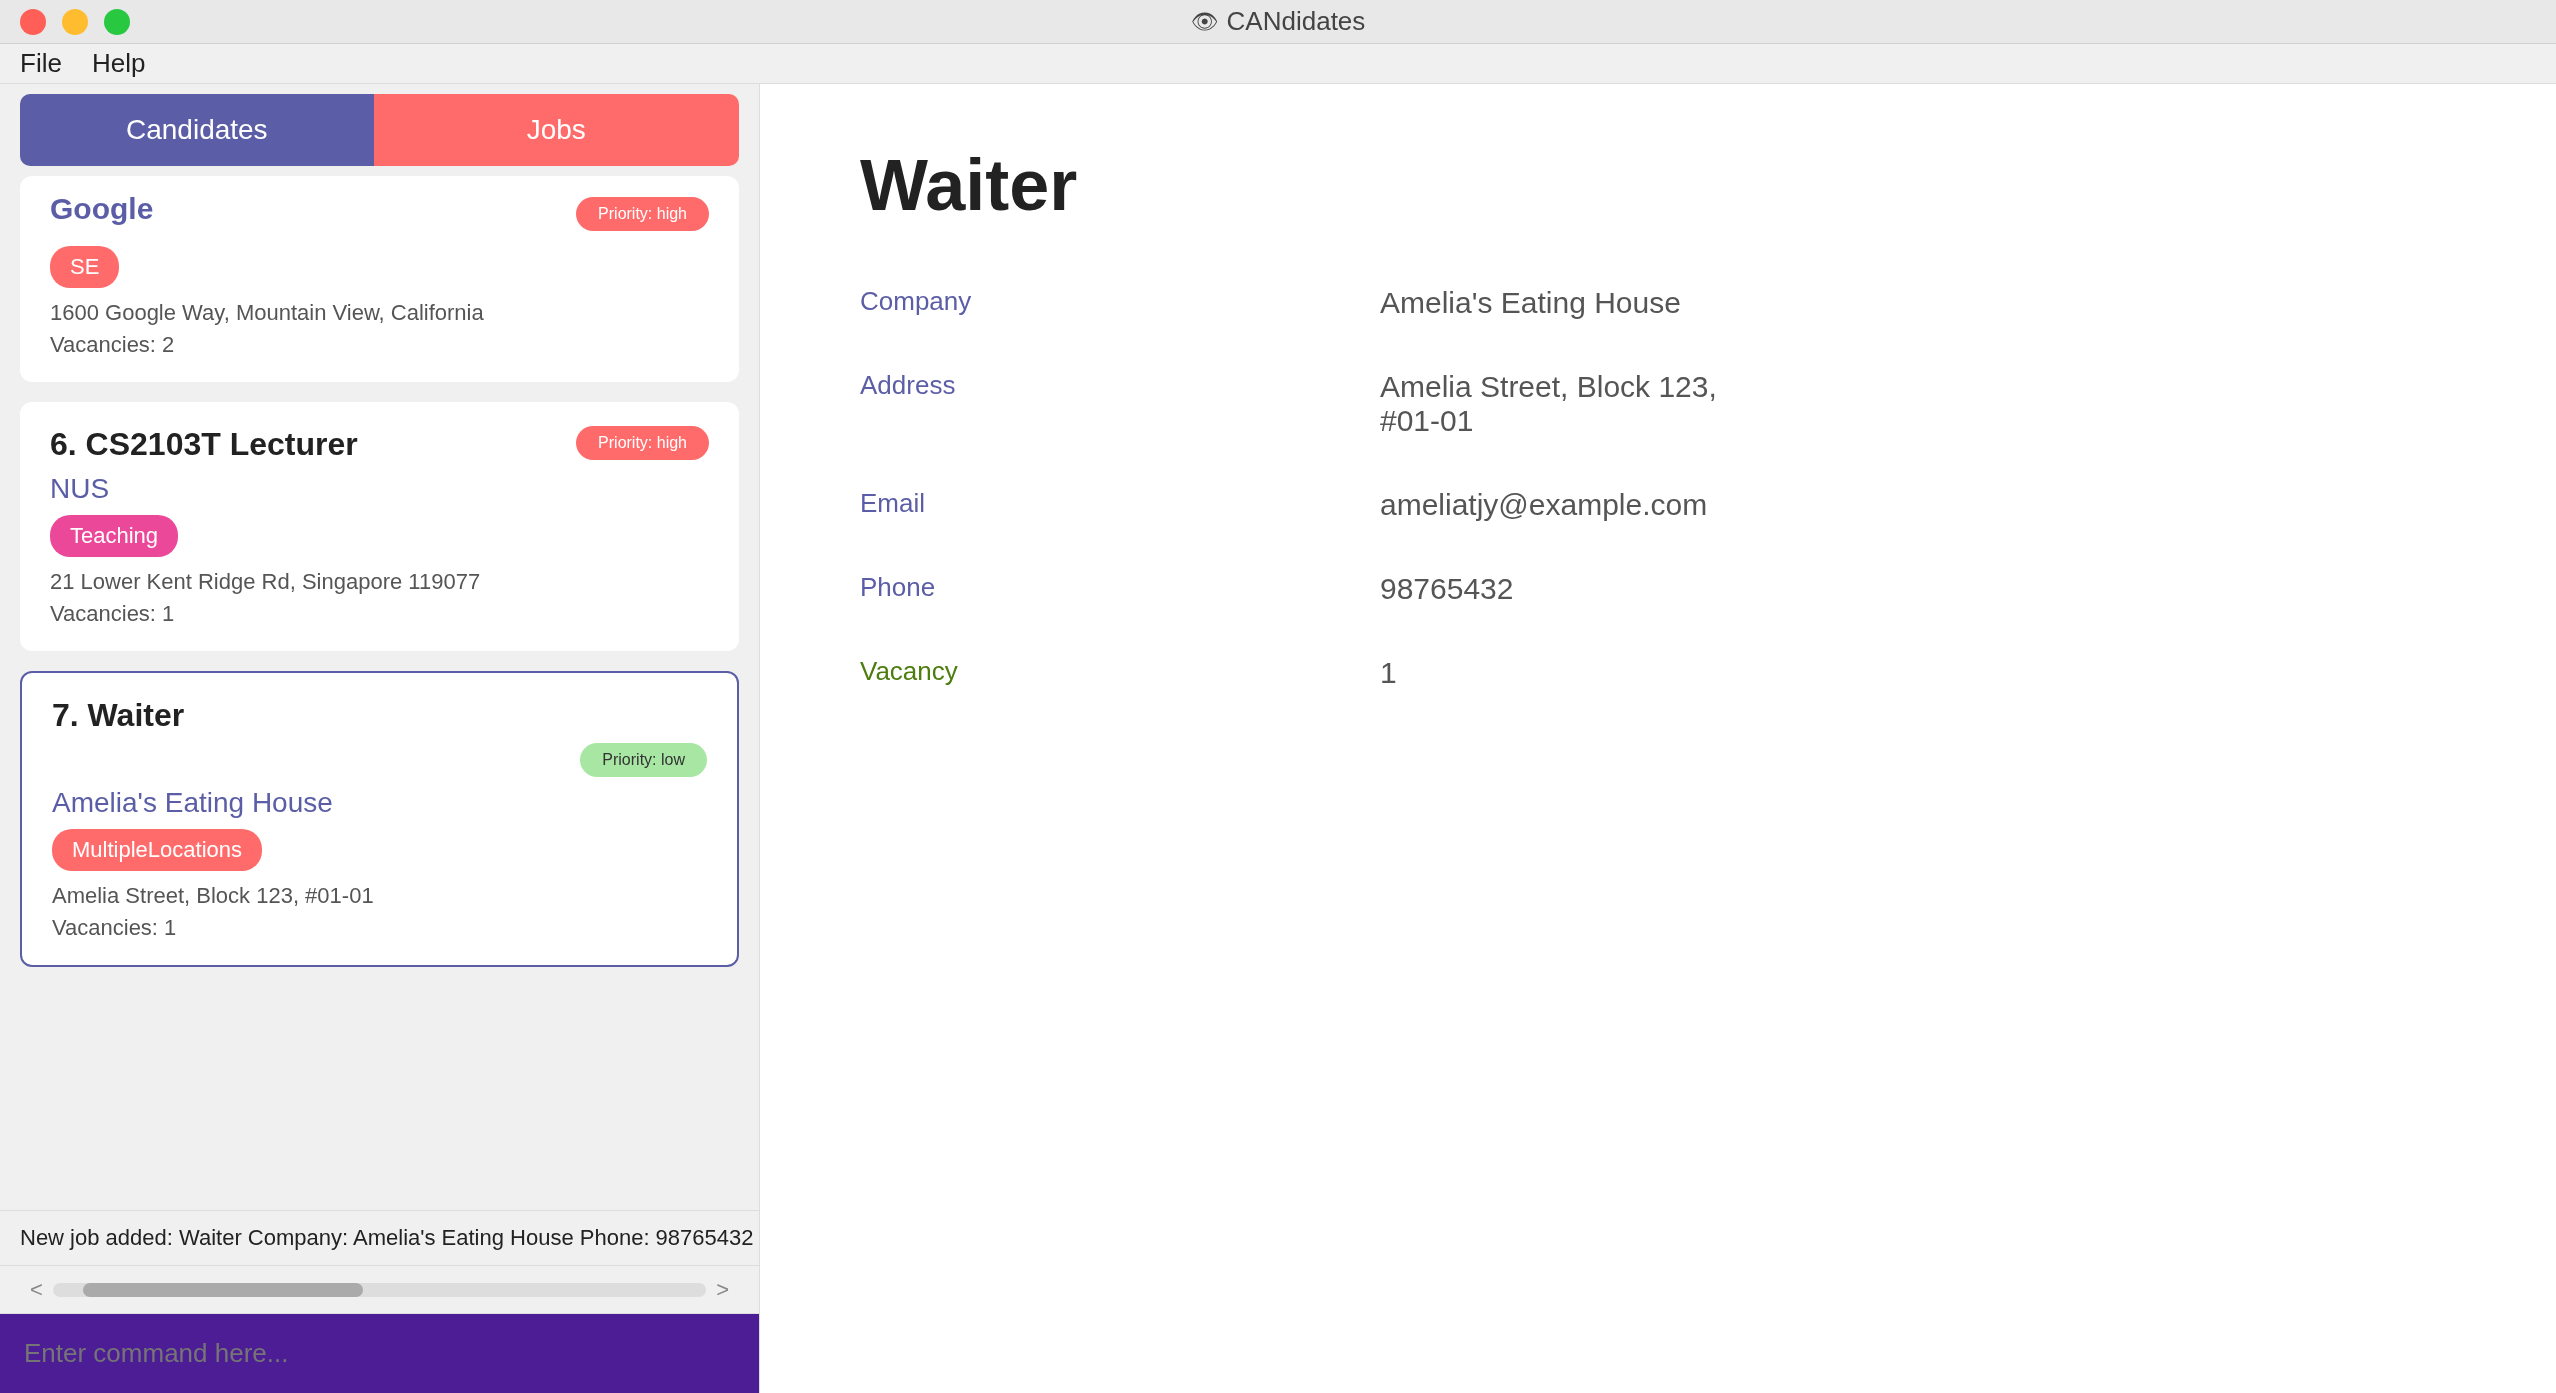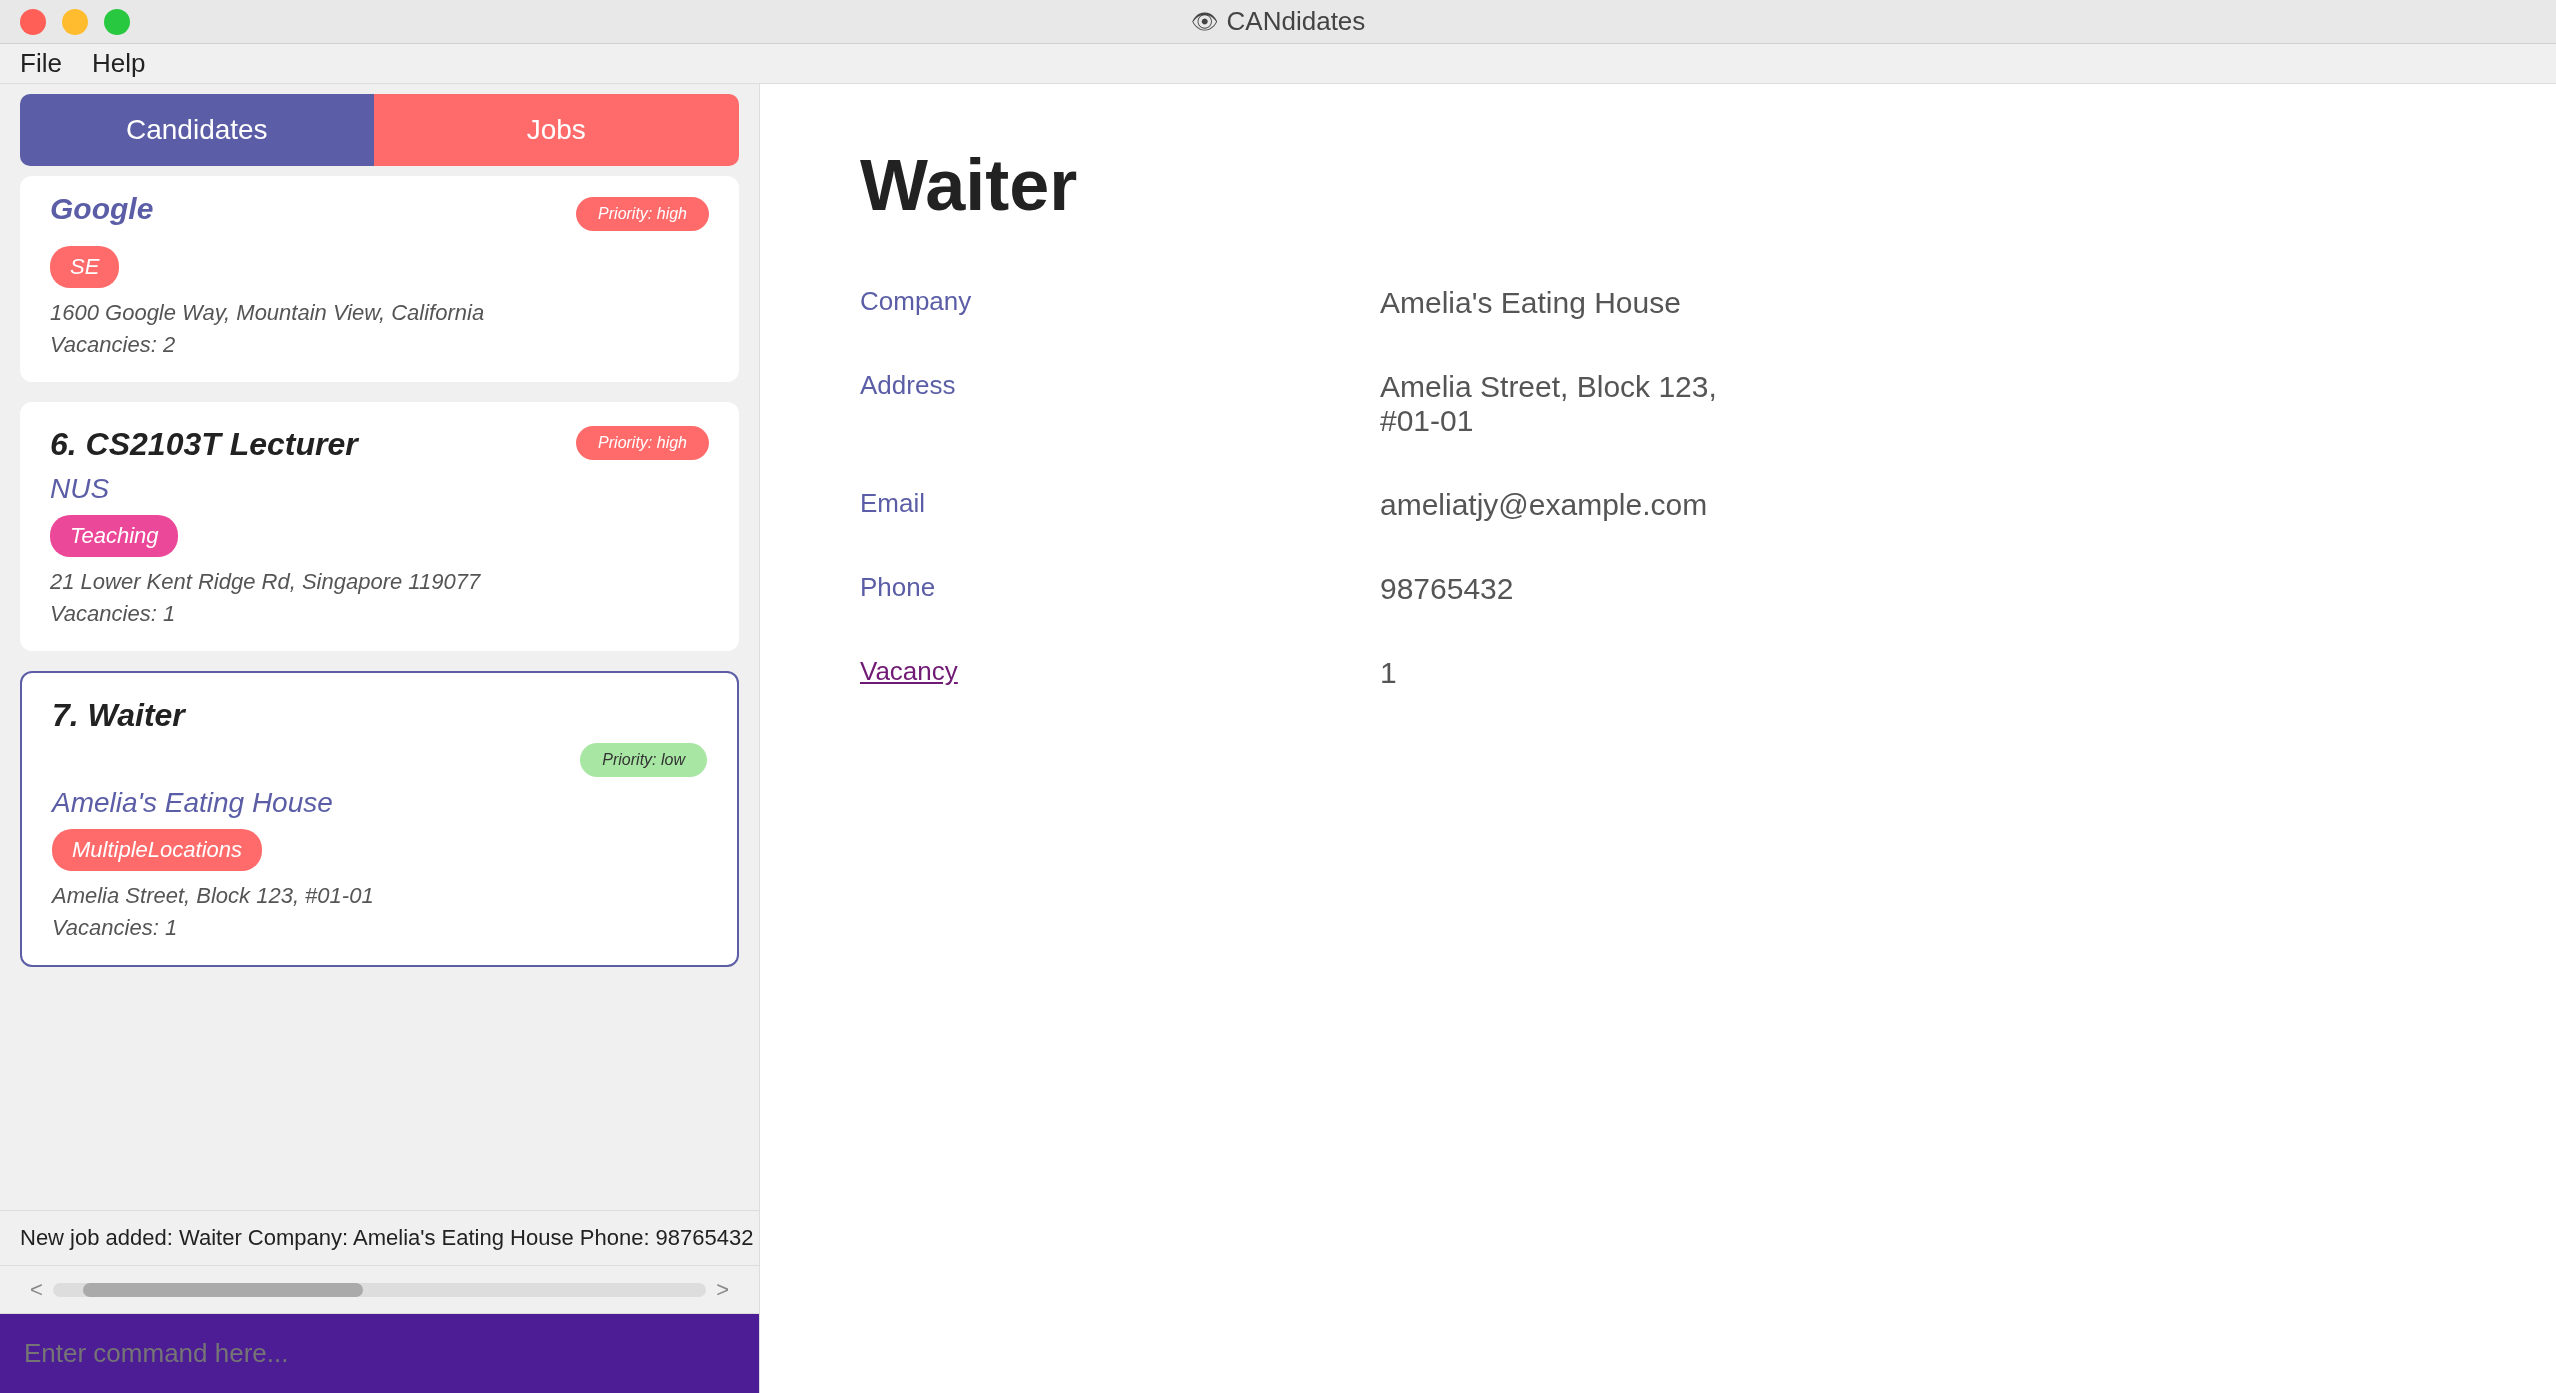--- a/index.html
+++ b/index.html
@@ -112,21 +112,20 @@
       border-radius: 0 10px 10px 0;
       cursor: pointer;
       text-align: center;
     }
 
     
     .job-list {
       flex: 1;
       overflow-y: auto;
       padding: 0 20px;
-      font-style: italic;
     }
 
     
     .job-card {
       background: white;
       border-radius: 12px;
       padding: 24px 30px;
       margin-bottom: 20px;
       cursor: pointer;
     }
@@ -395,18 +394,18 @@
     </div>
     <div class="detail-row">
       <span class="detail-label" style="color: rgb(91, 94, 166);">Email</span>
       <span class="detail-value">ameliatjy@example.com</span>
     </div>
     <div class="detail-row">
       <span class="detail-label" style="color: rgb(91, 94, 166);">Phone</span>
       <span class="detail-value">98765432</span>
     </div>
     <div class="detail-row">
-      <span class="detail-label" style="color: #701a75; text-decoration: underline;">Vacancy</span>
+      <span class="detail-label" style="color: #4d7c0f;">Vacancy</span>
       <span class="detail-value">1</span>
     </div>
   </div>
 
 </div>
 
 </body></html>

